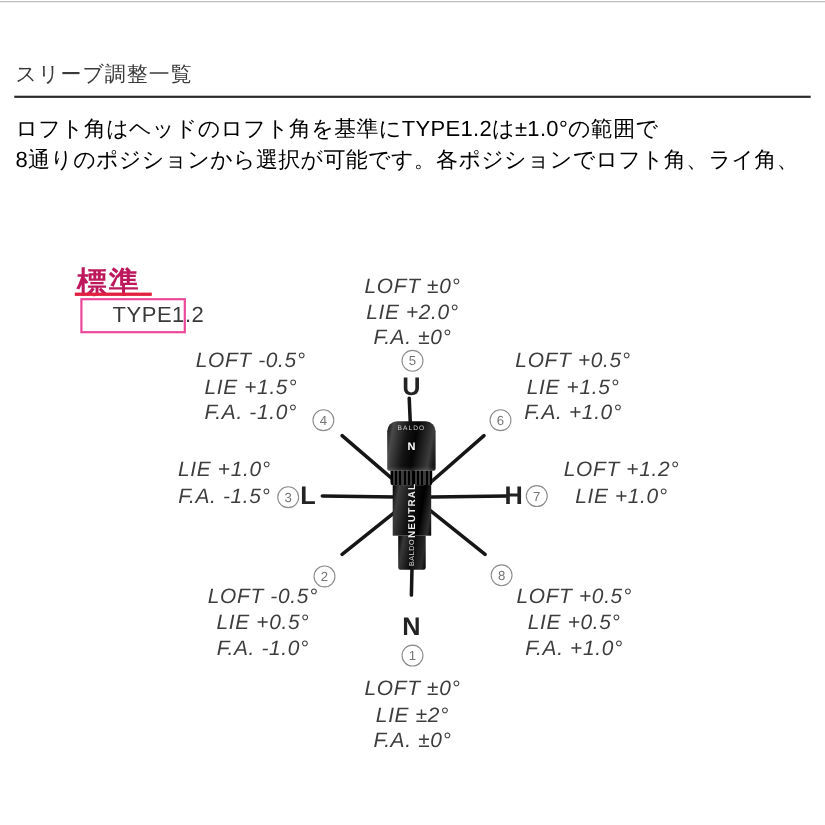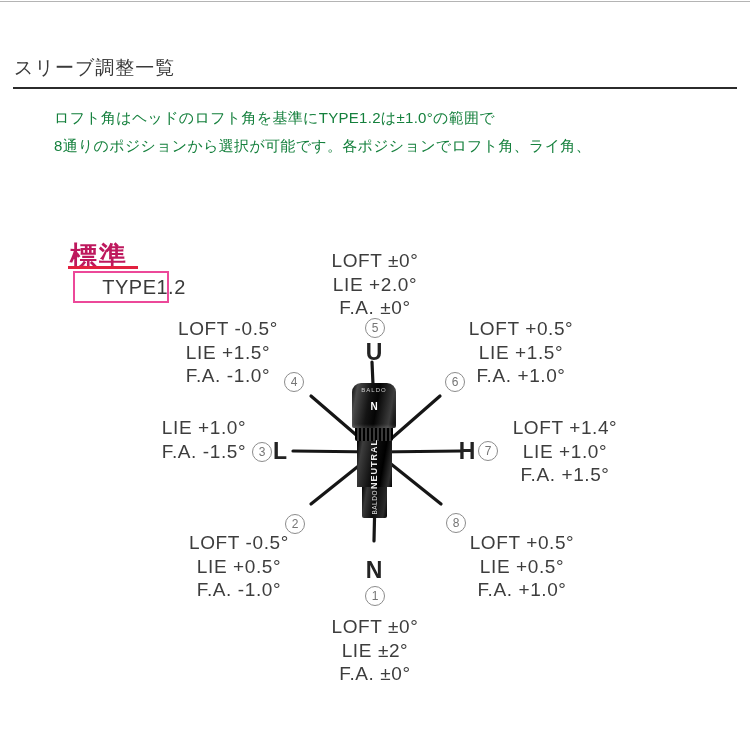--- a/index.html
+++ b/index.html
@@ -4,30 +4,30 @@
 <style>
   * { margin:0; padding:0; box-sizing:border-box; }
   html,body { width:750px; height:750px; background:#fff; font-family:"Liberation Sans","DejaVu Sans",sans-serif; }
   #canvas { position:relative; width:750px; height:750px; background:#fff; overflow:hidden; }
 
   .top-rule { position:absolute; left:0; top:1px; width:750px; height:1px; background:#b4b4b4; }
 
   .page-title { position:absolute; left:14px; top:55px; font-size:19px; color:#3a3a3a; letter-spacing:1px; }
   .title-rule { position:absolute; left:13px; top:87px; width:724px; height:2px; background:#2b2b2b; }
 
-  .desc { position:absolute; left:14px; top:104px; font-size:15px; line-height:28px; color:#15803d; letter-spacing:0.3px;margin-left:40px; }
+  .desc { position:absolute; left:14px; top:104px; font-size:20px; line-height:28px; color:#000000; letter-spacing:0.3px; }
 
   .std-label { position:absolute; left:70px; top:238px; font-size:27px; font-weight:bold; color:#be185d; letter-spacing:2px; }
   .std-rule { position:absolute; left:68px; top:266px; width:70px; height:3px; background:#e2203f; }
   .type-box { position:absolute; left:73px; top:271px; width:96px; height:32px; border:2px solid #ec4899; display:flex; align-items:center; justify-content:center; font-size:20px; color:#3a3a3a; letter-spacing:0.5px;padding-left:46px; }
 
   svg.lines { position:absolute; left:0; top:0; z-index:2; }
 
   .spec { position:absolute; width:170px; text-align:center; font-size:19px; line-height:23.5px; color:#3d3d3d; letter-spacing:0.6px; z-index:3; }
-  .spec div { white-space:nowrap; }
+  .spec div { white-space:nowrap;font-style:italic; }
 
   .circle-num { position:absolute; width:20px; height:20px; border:1.5px solid #8c8c8c; border-radius:50%; color:#757575; font-size:12px; display:flex; align-items:center; justify-content:center; transform:translate(-50%,-50%); background:#fff; z-index:3; }
   .dir-letter { position:absolute; font-size:23px; font-weight:bold; color:#232323; transform:translate(-50%,-50%); z-index:3; }
 
   
   .sleeve { position:absolute; left:351px; top:383px; width:46px; height:135px; z-index:5; }
   .sleeve-top { width:44px; height:45px; margin:0 1px; border-radius:9px 9px 2px 2px;
     background:linear-gradient(100deg,#000 0%,#4a4a4a 12%,#141414 38%,#050505 55%,#3c3c3c 84%,#000 100%);
     display:flex; flex-direction:column; align-items:center; box-shadow:inset 0 -2px 3px rgba(255,255,255,0.15); }
   .sleeve-brand-top { font-size:6px; letter-spacing:1px; color:#cfcfcf; margin-top:4px; }
@@ -113,23 +113,22 @@
   <div class="circle-num" style="left:455px; top:382px;">6</div>
 
   <div class="spec" style="left:119px; top:416px;">
     <div>LIE +1.0°</div>
     <div>F.A. -1.5°</div>
   </div>
   <div class="circle-num" style="left:262px; top:452px;">3</div>
   <div class="dir-letter" style="left:280px; top:451px;">L</div>
 
   <div class="spec" style="left:480px; top:416px;">
-    <div>LOFT +1.4°</div>
+    <div>LOFT +1.2°</div>
     <div>LIE +1.0°</div>
-    <div>F.A. +1.5°</div>
   </div>
   <div class="dir-letter" style="left:467px; top:451px;">H</div>
   <div class="circle-num" style="left:488px; top:451px;">7</div>
 
   <div class="circle-num" style="left:295px; top:524px;">2</div>
   <div class="spec" style="left:154px; top:531px;">
     <div>LOFT -0.5°</div>
     <div>LIE +0.5°</div>
     <div>F.A. -1.0°</div>
   </div>

